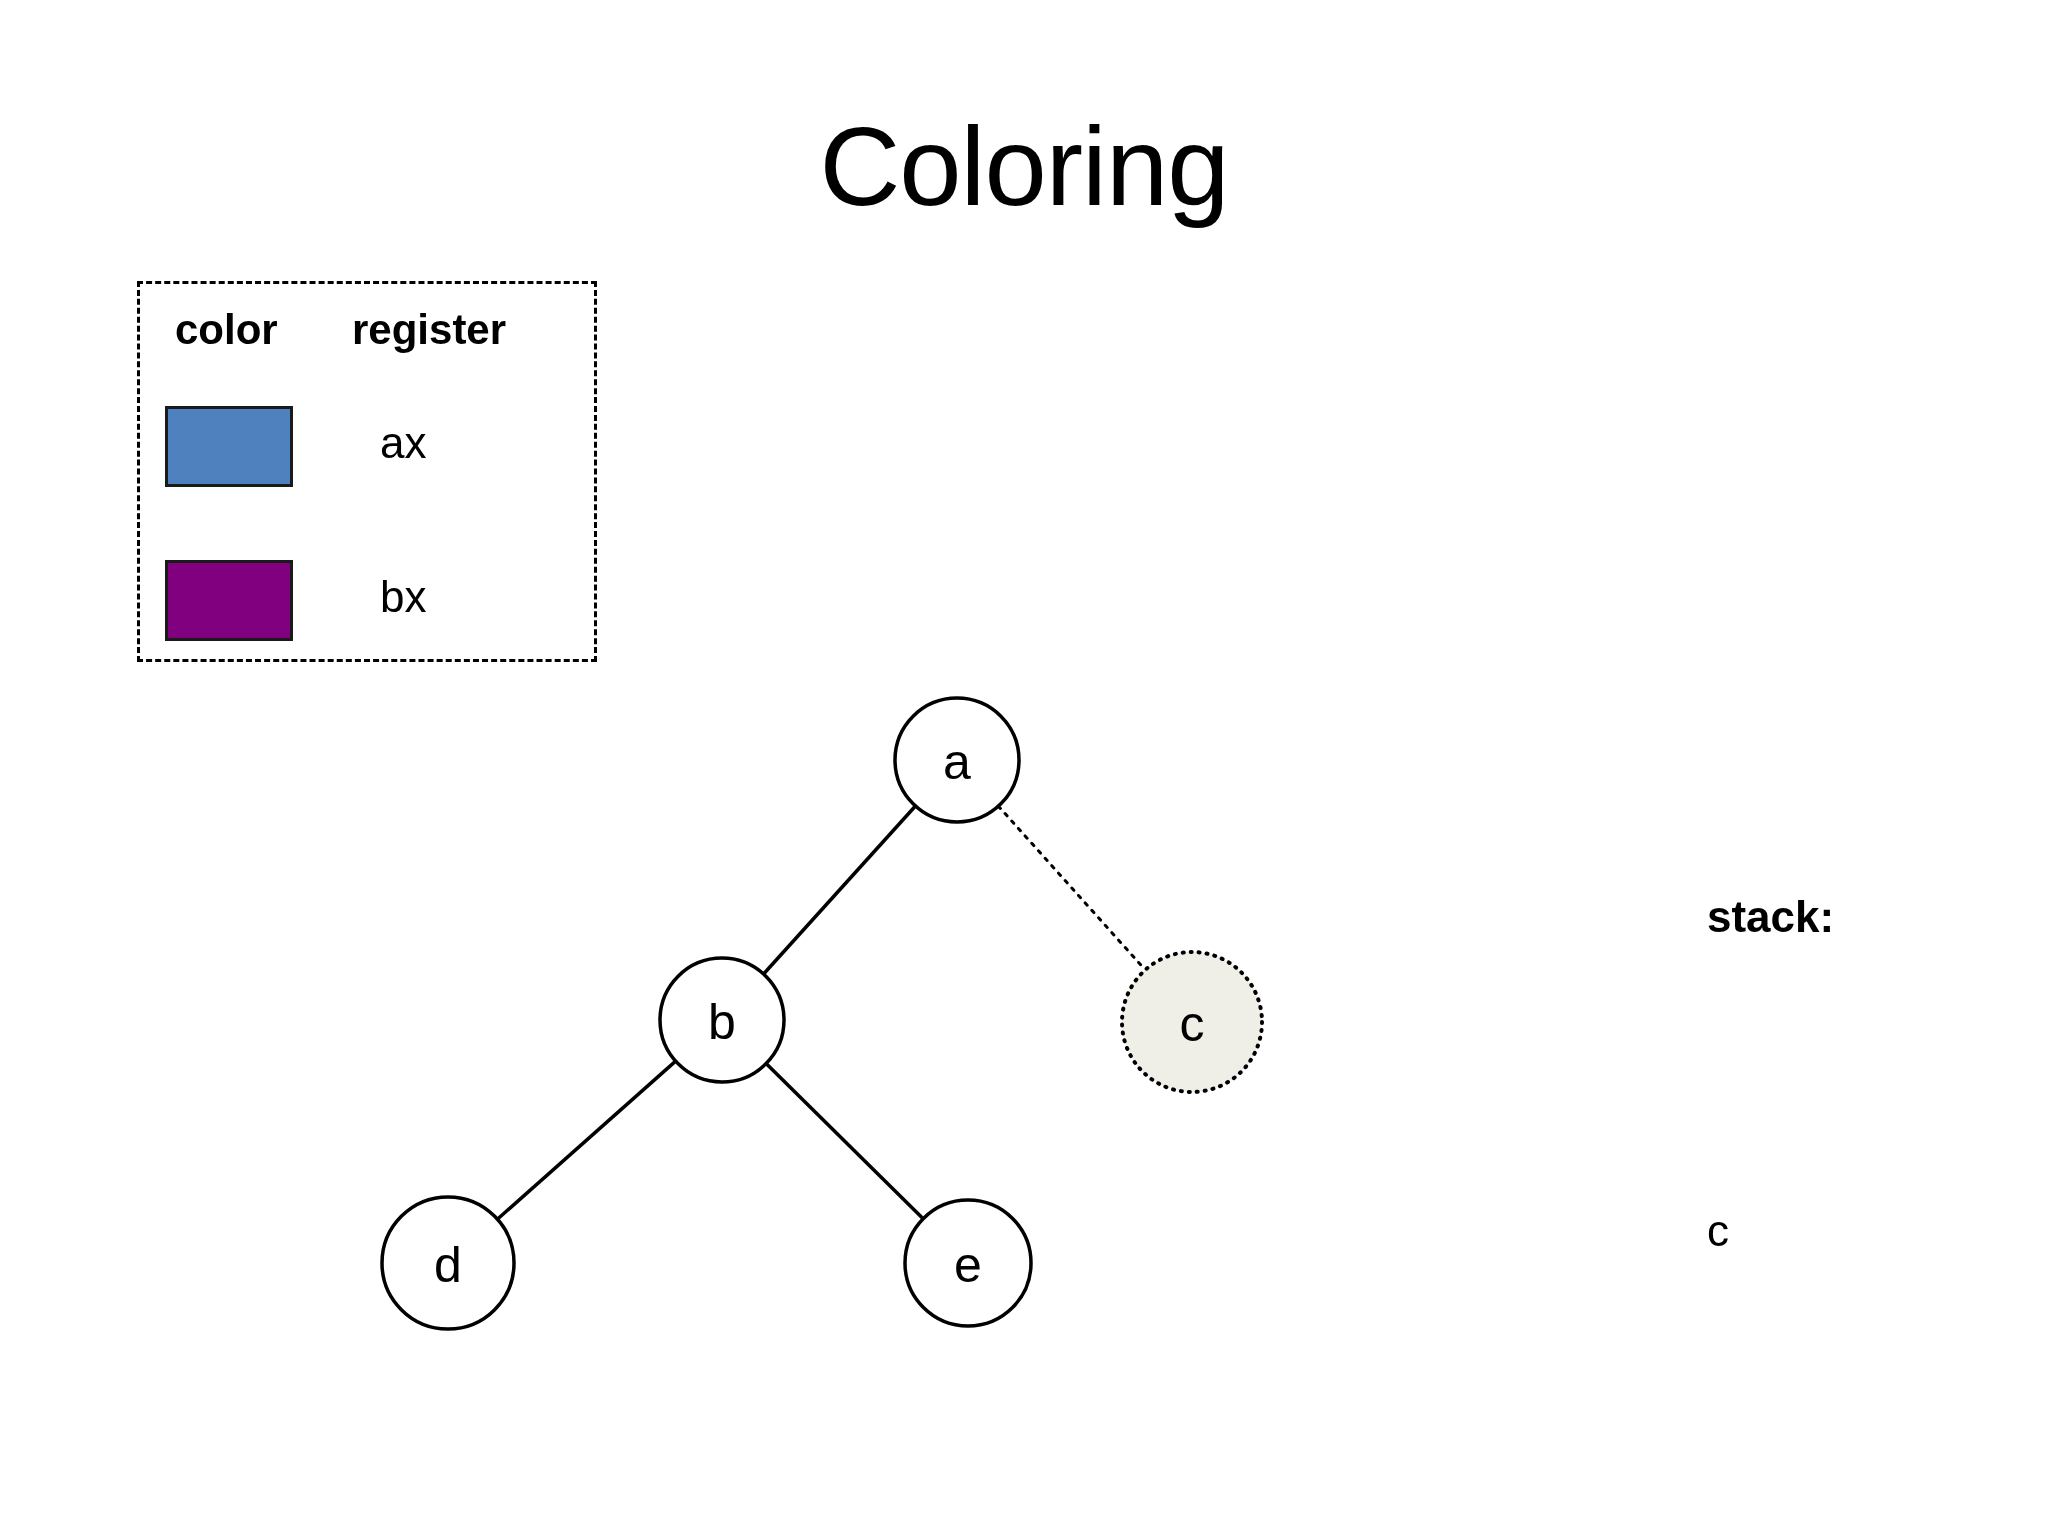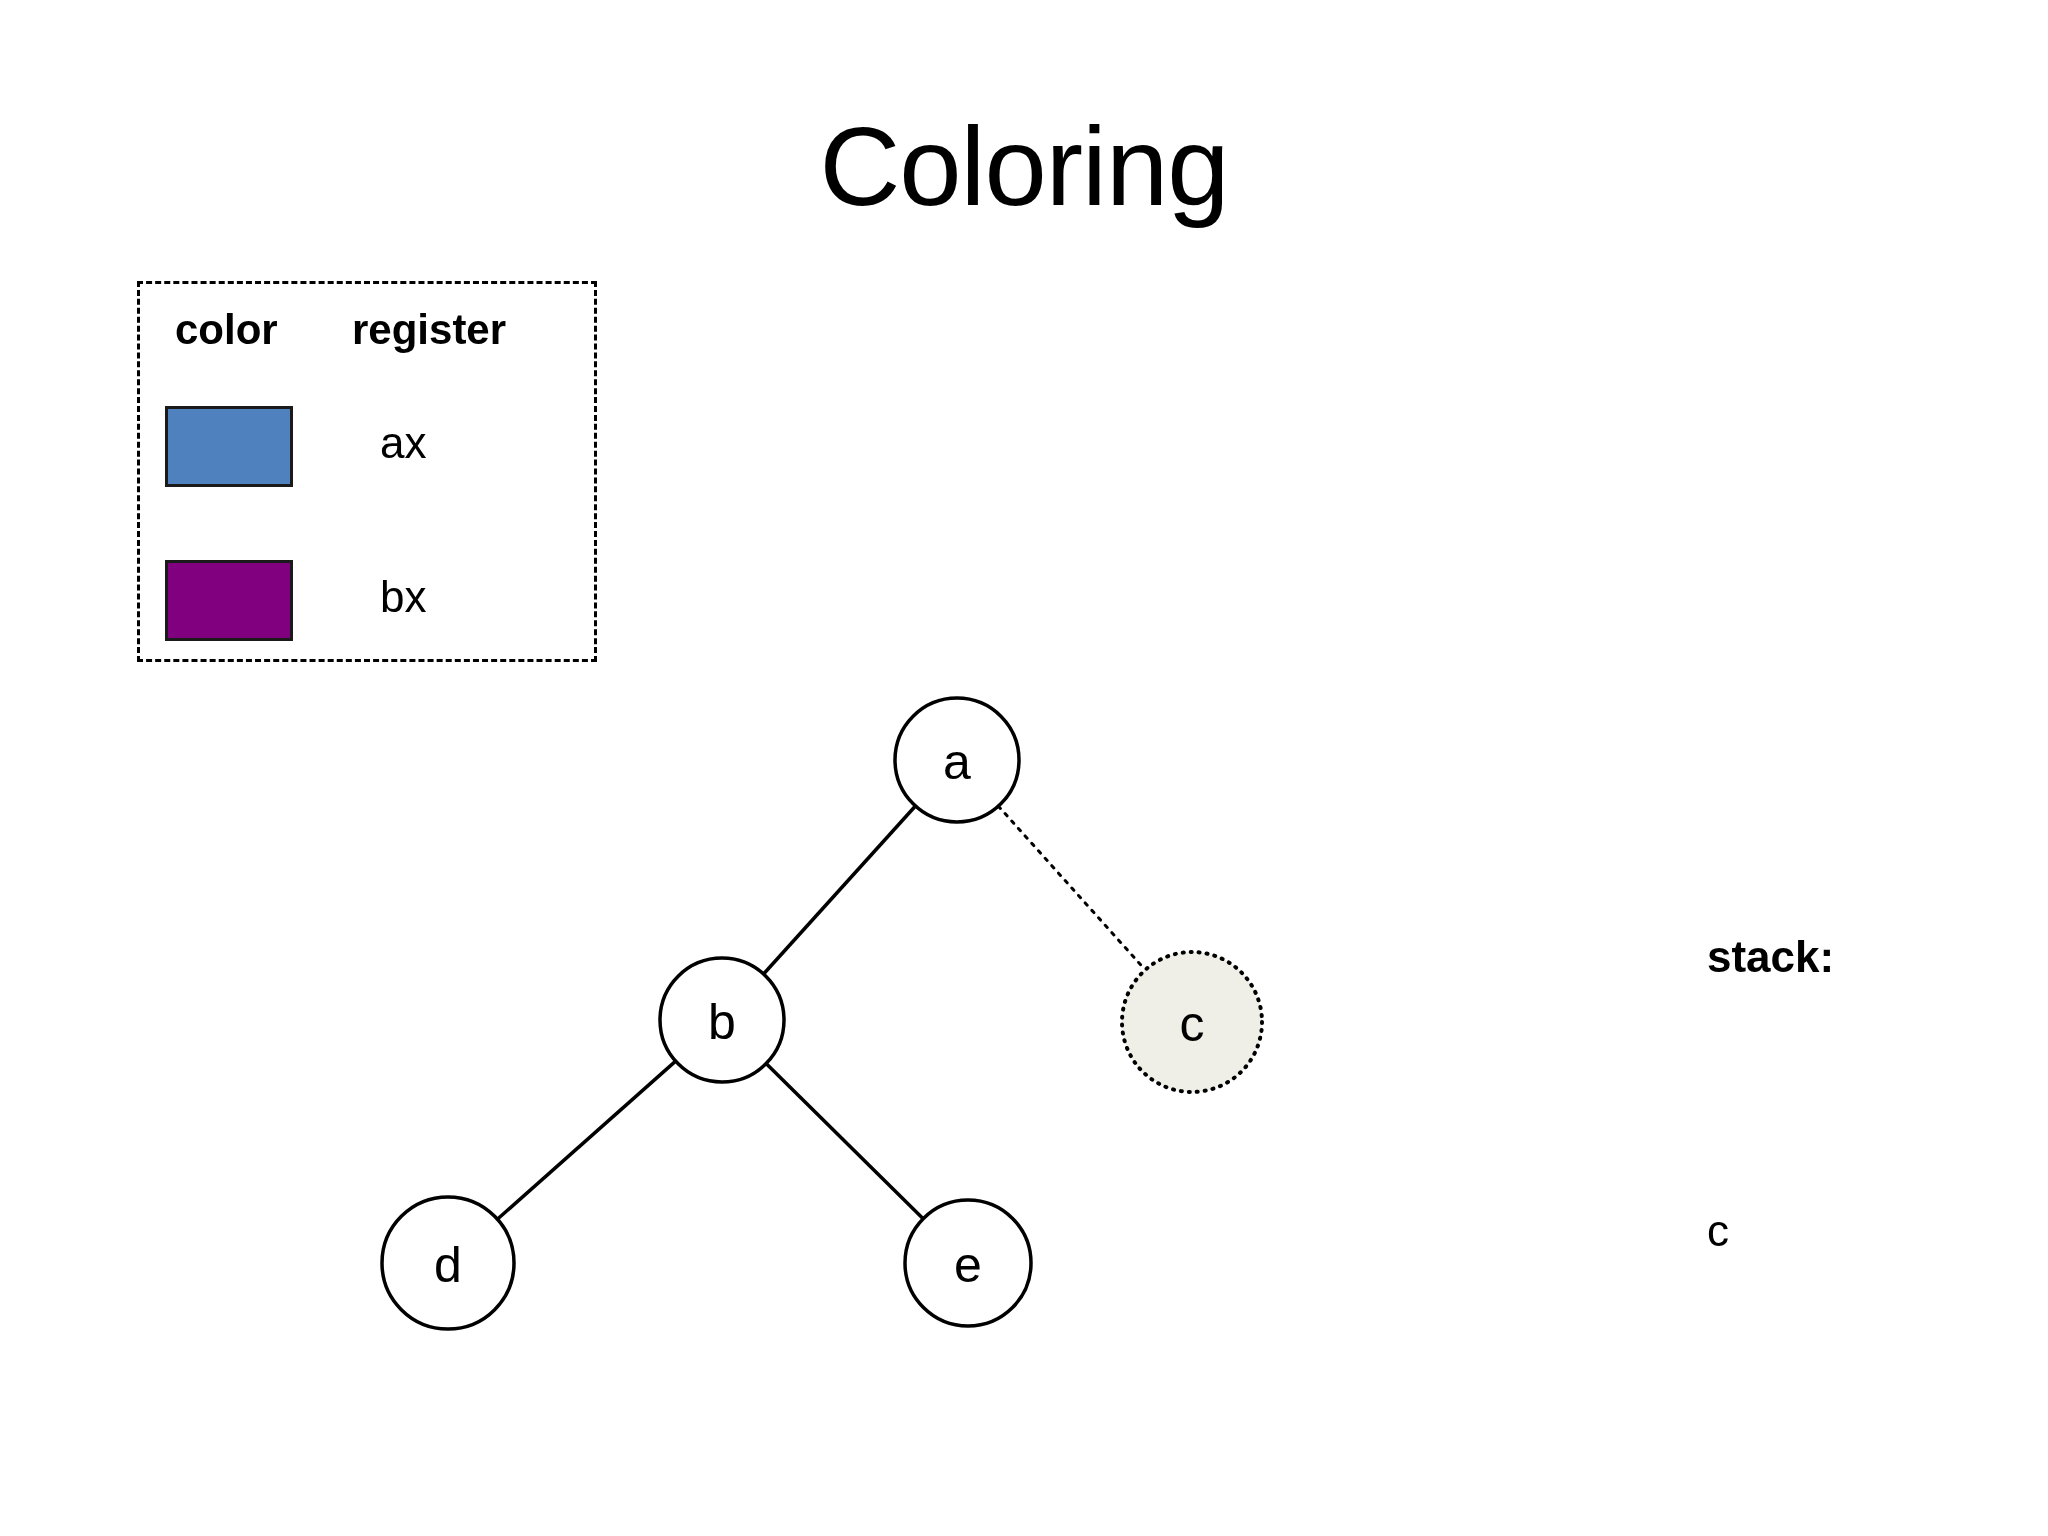--- a/index.html
+++ b/index.html
@@ -97,21 +97,20 @@
 
   
   #stack-title {
     position: absolute;
     left: 1707px;
     top: 892px;
     font-size: 44px;
     font-weight: bold;
     white-space: nowrap;
     color: #000000;
-    margin-top: 40px;
   }
   #stack-items {
     position: absolute;
     left: 1707px;
     top: 1203px;
     width: 300px;
   }
   .stack-item {
     font-size: 44px;
     font-weight: 400;

